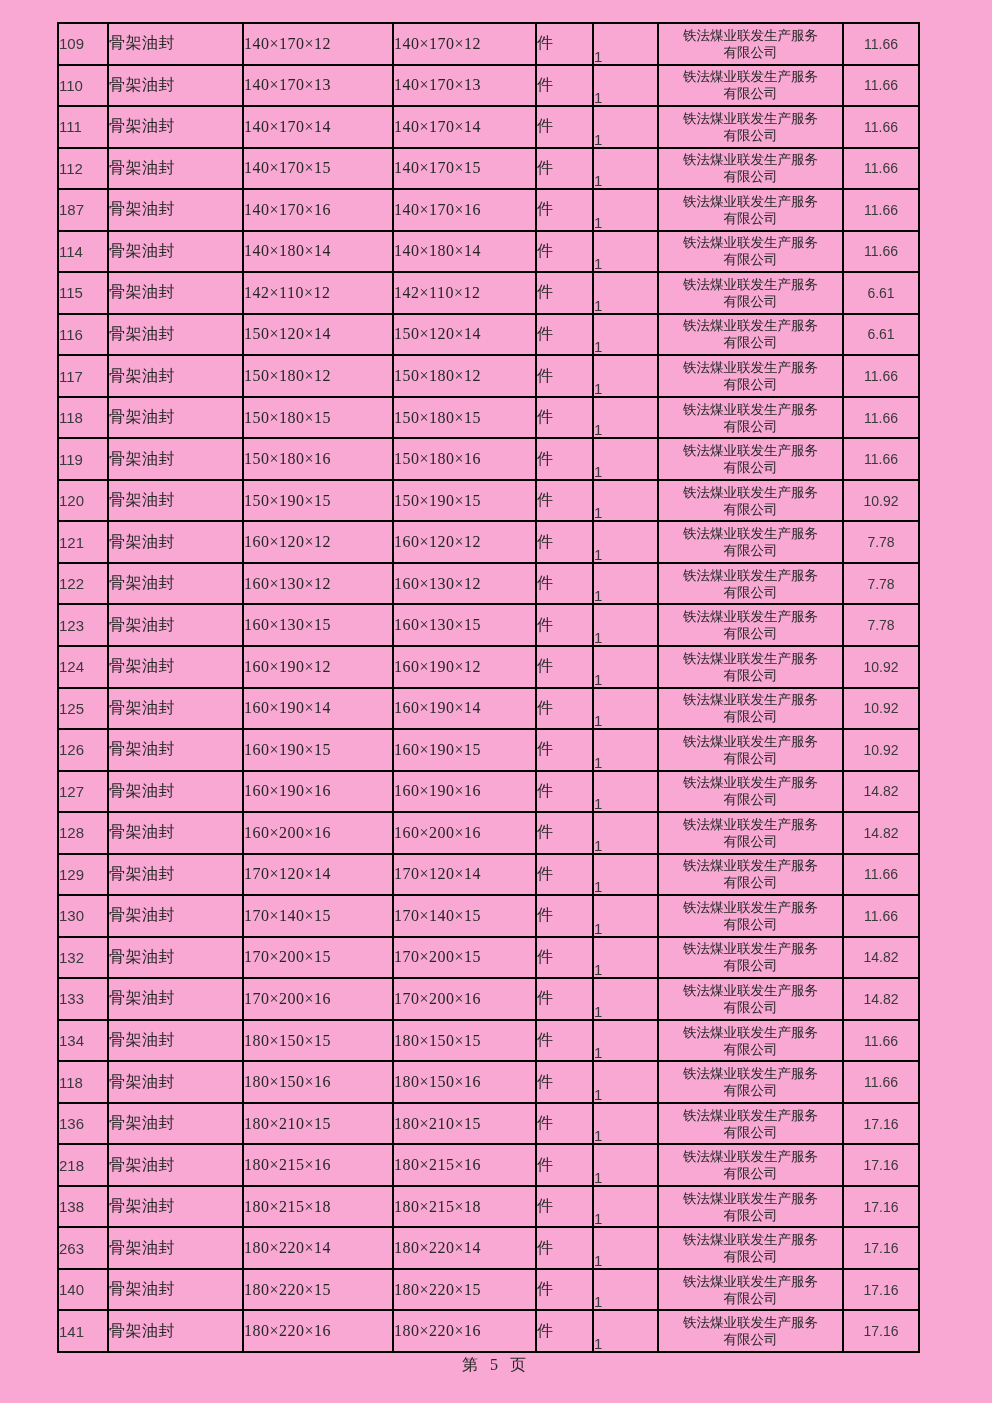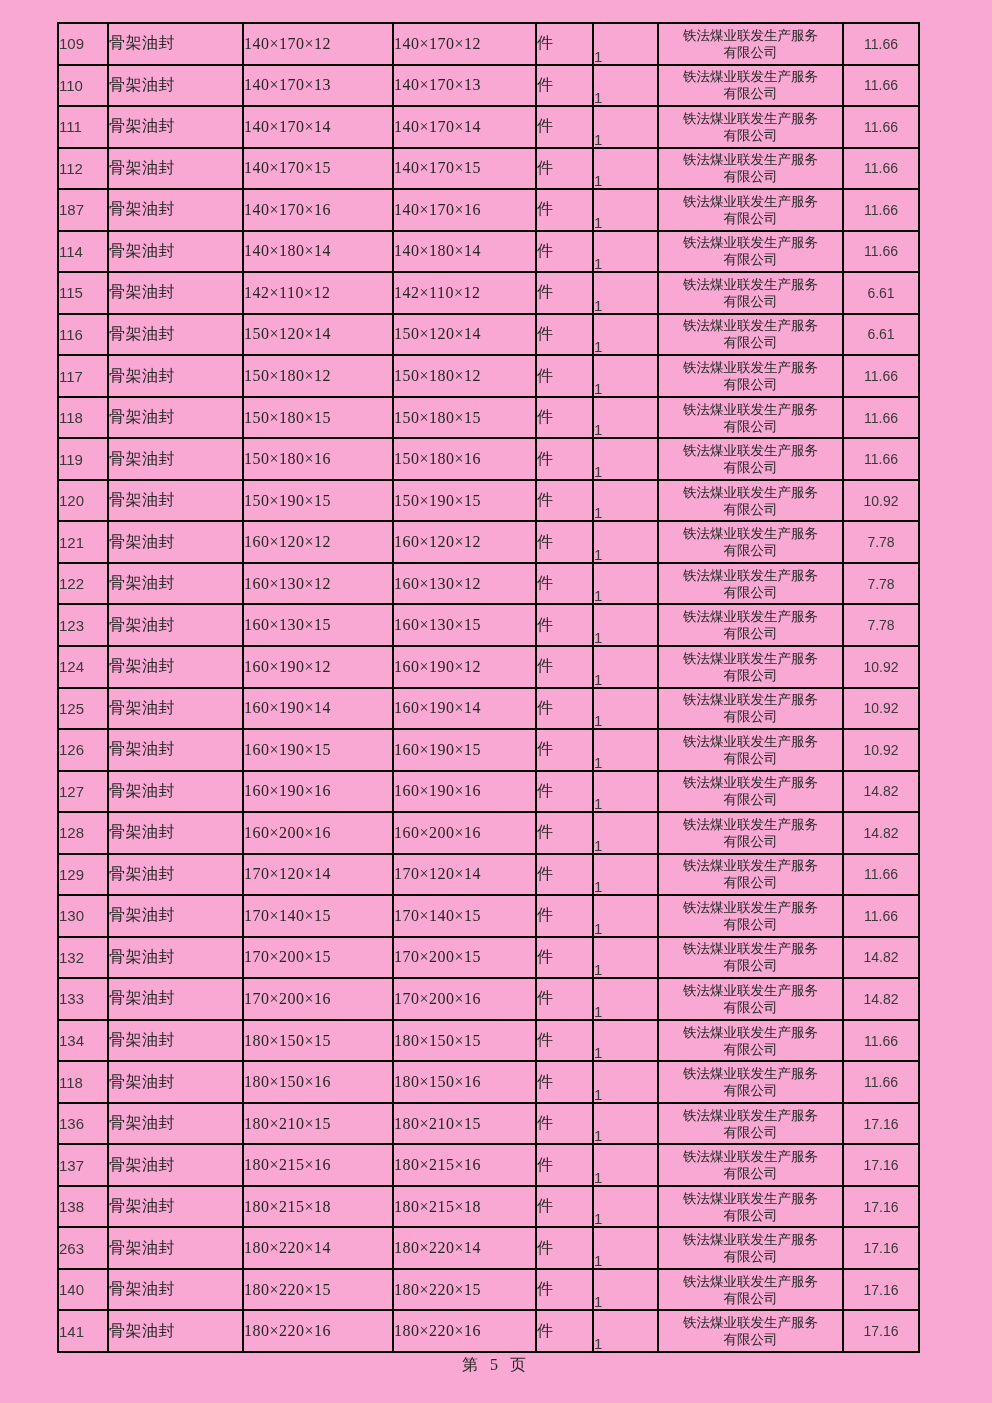--- a/index.html
+++ b/index.html
@@ -392,21 +392,21 @@
       <td class="col-name">骨架油封</td>
       <td class="col-spec">180×210×15</td>
       <td class="col-model">180×210×15</td>
       <td class="col-unit">件</td>
       <td class="col-qty">1</td>
       <td class="col-supplier">铁法煤业联发生产服务
 有限公司</td>
       <td class="col-price">17.16</td>
     </tr>
         <tr>
-      <td class="col-num">137</td>
+      <td class="col-num">218</td>
       <td class="col-name">骨架油封</td>
       <td class="col-spec">180×215×16</td>
       <td class="col-model">180×215×16</td>
       <td class="col-unit">件</td>
       <td class="col-qty">1</td>
       <td class="col-supplier">铁法煤业联发生产服务
 有限公司</td>
       <td class="col-price">17.16</td>
     </tr>
         <tr>

